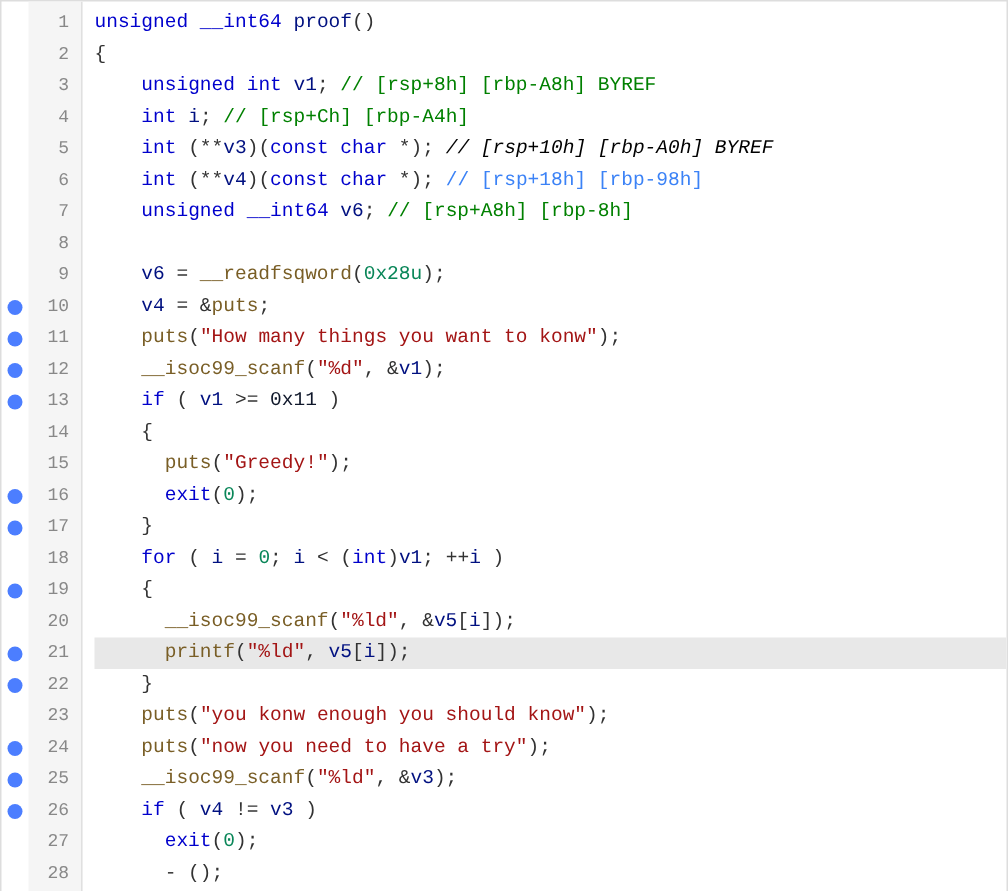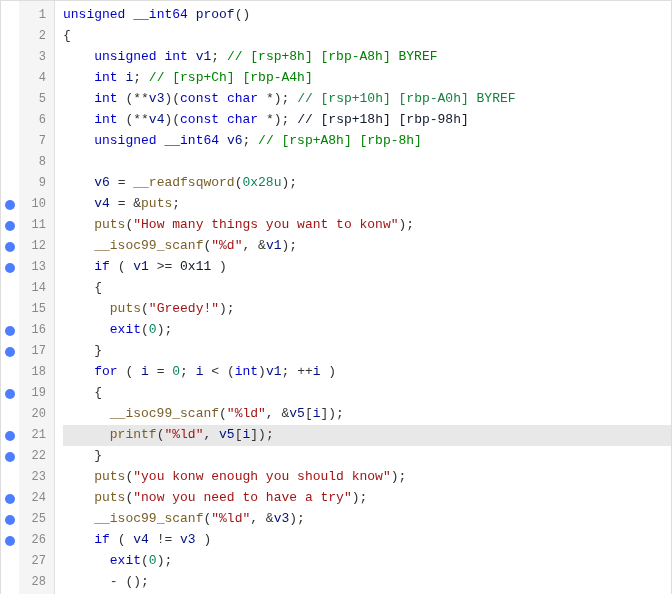--- a/index.html
+++ b/index.html
@@ -163,22 +163,22 @@
       <div class="line-number-row">27</div>
       <div class="line-number-row">28</div>
       <div class="line-number-row">29</div>
     </div>
 
   <div class="code-lines" id="code-content">
       <div class="code-line"><span><span style="color:#0000cc">unsigned</span> <span style="color:#0000cc">__int64</span> <span style="color:#001080">proof</span>()</span></div>
       <div class="code-line"><span>{</span></div>
       <div class="code-line"><span>    <span style="color:#0000cc">unsigned</span> <span style="color:#0000cc">int</span> <span style="color:#001080">v1</span>; </span><span style="color: rgb(0, 128, 0);">// [rsp+8h] [rbp-A8h] BYREF</span></div>
       <div class="code-line"><span>    <span style="color:#0000cc">int</span> <span style="color:#001080">i</span>; </span><span style="color: rgb(0, 128, 0);">// [rsp+Ch] [rbp-A4h]</span></div>
-      <div class="code-line"><span>    <span style="color:#0000cc">int</span> (**<span style="color:#001080">v3</span>)(<span style="color:#0000cc">const</span> <span style="color:#0000cc">char</span> *); </span><span style="color: #15803d;">// [rsp+10h] [rbp-A0h] BYREF</span></div>
-      <div class="code-line"><span>    <span style="color:#0000cc">int</span> (**<span style="color:#001080">v4</span>)(<span style="color:#0000cc">const</span> <span style="color:#0000cc">char</span> *); </span><span style="color: #0f172a;">// [rsp+18h] [rbp-98h]</span></div>
+      <div class="code-line"><span>    <span style="color:#0000cc">int</span> (**<span style="color:#001080">v3</span>)(<span style="color:#0000cc">const</span> <span style="color:#0000cc">char</span> *); </span><span style="color: #000000; font-style: italic;">// [rsp+10h] [rbp-A0h] BYREF</span></div>
+      <div class="code-line"><span>    <span style="color:#0000cc">int</span> (**<span style="color:#001080">v4</span>)(<span style="color:#0000cc">const</span> <span style="color:#0000cc">char</span> *); </span><span style="color: #3b82f6;">// [rsp+18h] [rbp-98h]</span></div>
       <div class="code-line"><span>    <span style="color:#0000cc">unsigned</span> <span style="color:#0000cc">__int64</span> <span style="color:#001080">v6</span>; </span><span style="color: rgb(0, 128, 0);">// [rsp+A8h] [rbp-8h]</span></div>
       <div class="code-line"><span></span></div>
       <div class="code-line"><span>    <span style="color:#001080">v6</span> = <span style="color:#795e26">__readfsqword</span>(<span style="color:#098658">0x28u</span>);</span></div>
       <div class="code-line"><span>    <span style="color:#001080">v4</span> = &amp;<span style="color:#795e26">puts</span>;</span></div>
       <div class="code-line"><span>    <span style="color:#795e26">puts</span>(<span style="color:#a31515">"How many things you want to konw"</span>);</span></div>
       <div class="code-line"><span>    <span style="color:#795e26">__isoc99_scanf</span>(<span style="color:#a31515">"%d"</span>, &amp;<span style="color:#001080">v1</span>);</span></div>
       <div class="code-line"><span>    <span style="color:#0000cc">if</span> ( <span style="color:#001080">v1</span> &gt;= <span style="color:#0f172a">0x11</span> )</span></div>
       <div class="code-line"><span>    {</span></div>
       <div class="code-line"><span>      <span style="color:#795e26">puts</span>(<span style="color:#a31515">"Greedy!"</span>);</span></div>
       <div class="code-line"><span>      <span style="color:#0000cc">exit</span>(<span style="color:#098658">0</span>);</span></div>

